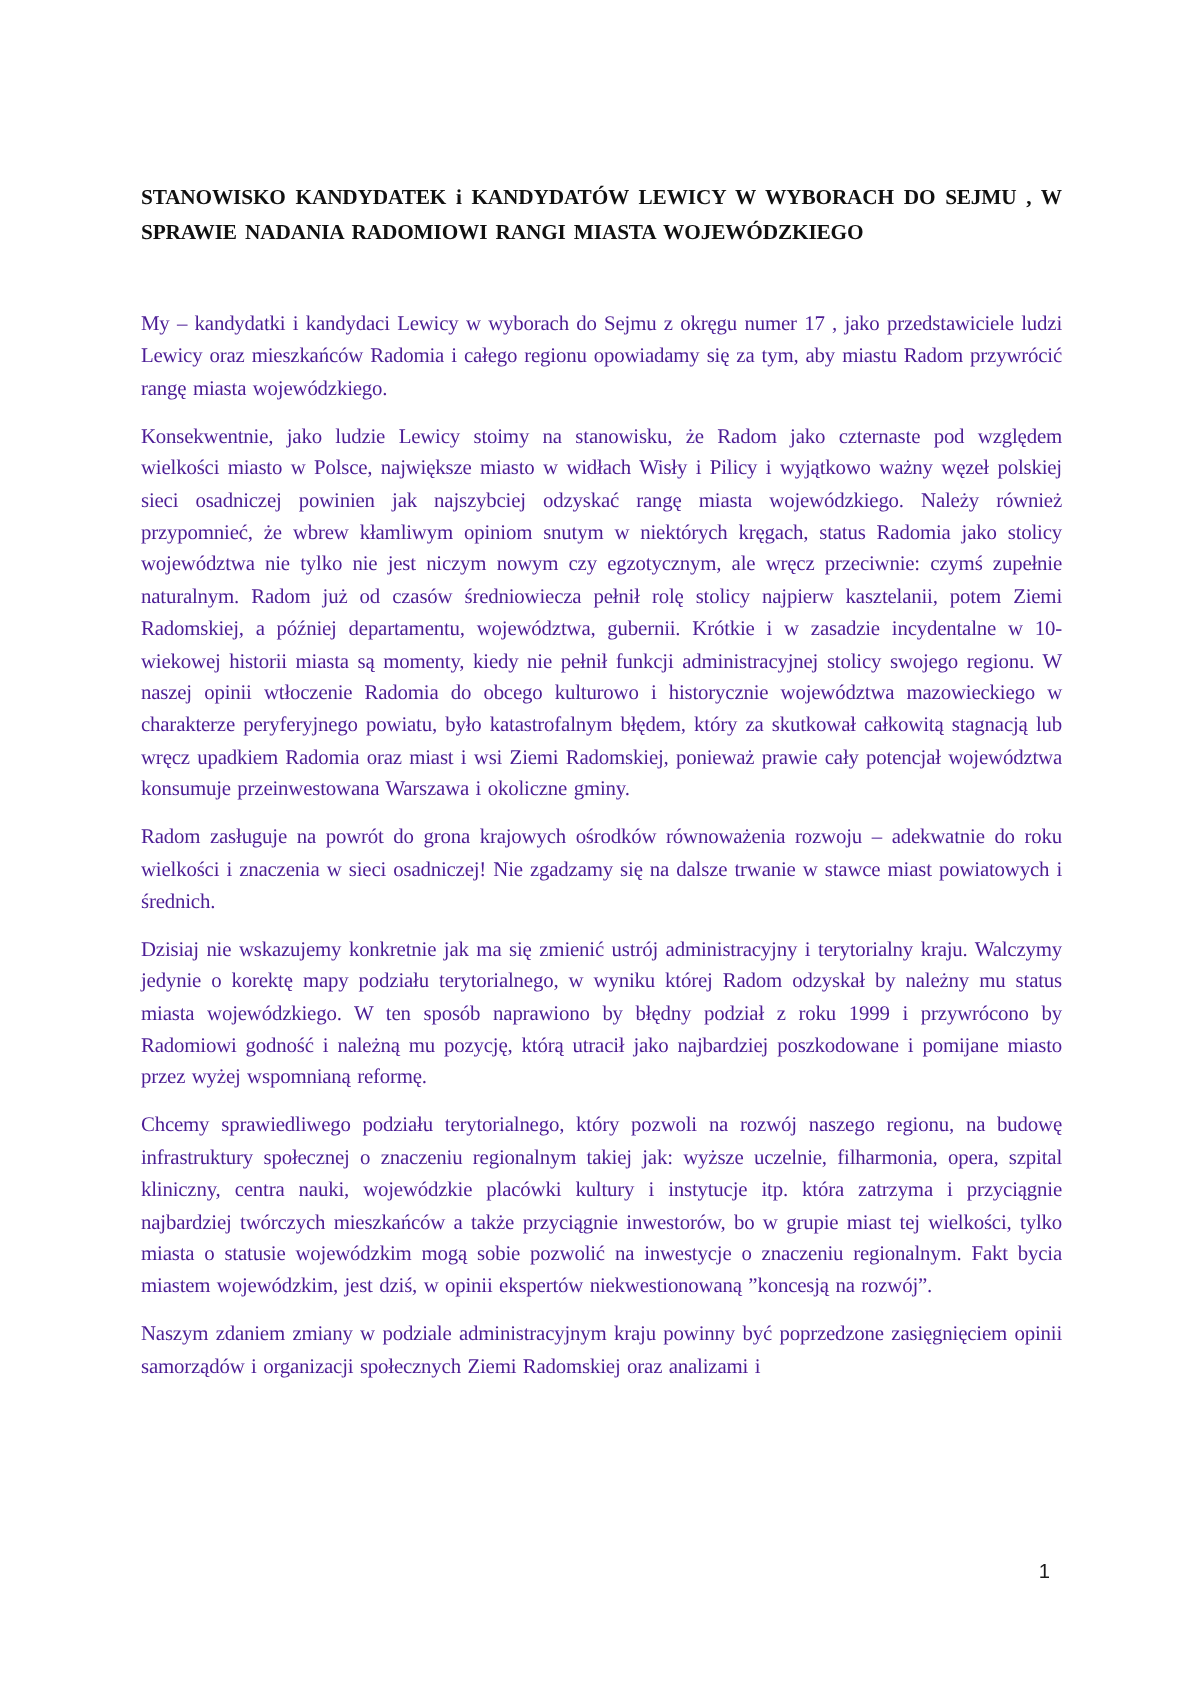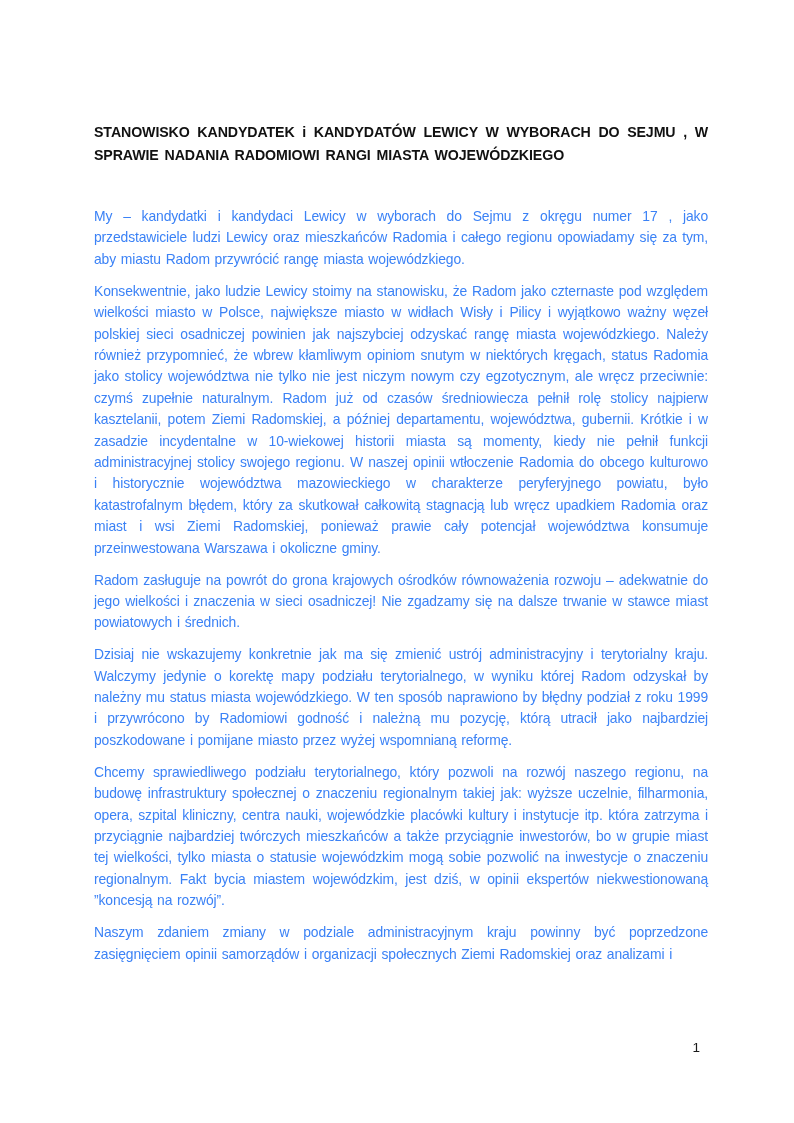--- a/index.html
+++ b/index.html
@@ -14,39 +14,40 @@
     background: #ffffff;
     overflow: hidden;
     font-family: "Liberation Sans", "DejaVu Sans", sans-serif;
     color: #1a1a1a;
   }
   .content {
     position: absolute;
     left: 94px;
     right: 86px;
     top: 121px;
+    font-family: Liberation Serif, serif;
   }
   .title {
     font-size: 14.2px;
     font-weight: 700;
     line-height: 23px;
     text-align: justify;
     letter-spacing: -0.1px;
     word-spacing: 2px;
     margin: 0 0 39px 0;
     color: #111111;
   }
   .para {
     font-size: 13.9px;
     line-height: 21.4px;
     text-align: justify;
     letter-spacing: -0.12px;
     word-spacing: 1px;
     margin: 0 0 10.5px 0;
-    color: #3b82f6;
+    color: #4c1d95;
   }
   .para:last-of-type {
     margin-bottom: 16px;
   }
   .page-number {
     position: absolute;
     top: 1040px;
     right: 94px;
     font-size: 13.5px;
     line-height: 16px;
@@ -59,21 +60,21 @@
 
 <div class="page">
   <div class="content">
     <h1 class="title">STANOWISKO KANDYDATEK i KANDYDATÓW LEWICY W WYBORACH DO SEJMU , W SPRAWIE NADANIA RADOMIOWI RANGI MIASTA WOJEWÓDZKIEGO</h1>
 
     <p class="para">My – kandydatki i kandydaci Lewicy w wyborach do Sejmu z okręgu numer 17 , jako przedstawiciele ludzi Lewicy oraz mieszkańców Radomia i całego regionu opowiadamy się za tym, aby miastu Radom przywrócić rangę miasta wojewódzkiego.</p>
 
 
     <p class="para">Konsekwentnie, jako ludzie Lewicy stoimy na stanowisku, że Radom jako czternaste pod względem wielkości miasto w Polsce, największe miasto w widłach Wisły i Pilicy i wyjątkowo ważny węzeł polskiej sieci osadniczej powinien jak najszybciej odzyskać rangę miasta wojewódzkiego. Należy również przypomnieć, że wbrew kłamliwym opiniom snutym w niektórych kręgach, status Radomia jako stolicy województwa nie tylko nie jest niczym nowym czy egzotycznym, ale wręcz przeciwnie: czymś zupełnie naturalnym. Radom już od czasów średniowiecza pełnił rolę stolicy najpierw kasztelanii, potem Ziemi Radomskiej, a później departamentu, województwa, gubernii. Krótkie i w zasadzie incydentalne w 10-wiekowej historii miasta są momenty, kiedy nie pełnił funkcji administracyjnej stolicy swojego regionu. W naszej opinii wtłoczenie Radomia do obcego kulturowo i historycznie województwa mazowieckiego w charakterze peryferyjnego powiatu, było katastrofalnym błędem, który za skutkował całkowitą stagnacją lub wręcz upadkiem Radomia oraz miast i wsi Ziemi Radomskiej, ponieważ prawie cały potencjał województwa konsumuje przeinwestowana Warszawa i okoliczne gminy.</p>
 
-    <p class="para">Radom zasługuje na powrót do grona krajowych ośrodków równoważenia rozwoju – adekwatnie do jego wielkości i znaczenia w sieci osadniczej! Nie zgadzamy się na dalsze trwanie w stawce miast powiatowych i średnich.</p>
+    <p class="para">Radom zasługuje na powrót do grona krajowych ośrodków równoważenia rozwoju – adekwatnie do roku wielkości i znaczenia w sieci osadniczej! Nie zgadzamy się na dalsze trwanie w stawce miast powiatowych i średnich.</p>
 
     <p class="para">Dzisiaj nie wskazujemy konkretnie jak ma się zmienić ustrój administracyjny i terytorialny kraju. Walczymy jedynie o korektę mapy podziału terytorialnego, w wyniku której Radom odzyskał by należny mu status miasta wojewódzkiego. W ten sposób naprawiono by błędny podział z roku 1999 i przywrócono by Radomiowi godność i należną mu pozycję, którą utracił jako najbardziej poszkodowane i pomijane miasto przez wyżej wspomnianą reformę.</p>
 
 
     <p class="para">Chcemy sprawiedliwego podziału terytorialnego, który pozwoli na rozwój naszego regionu, na budowę infrastruktury społecznej o znaczeniu regionalnym takiej jak: wyższe uczelnie, filharmonia, opera, szpital kliniczny, centra nauki, wojewódzkie placówki kultury i instytucje itp. która zatrzyma i przyciągnie najbardziej twórczych mieszkańców a także przyciągnie inwestorów, bo w grupie miast tej wielkości, tylko miasta o statusie wojewódzkim mogą sobie pozwolić na inwestycje o znaczeniu regionalnym. Fakt bycia miastem wojewódzkim, jest dziś, w opinii ekspertów niekwestionowaną ”koncesją na rozwój”.</p>
 
     <p class="para">Naszym zdaniem zmiany w podziale administracyjnym kraju powinny być poprzedzone zasięgnięciem opinii samorządów i organizacji społecznych Ziemi Radomskiej oraz analizami i</p>
   </div>
 
   <div class="page-number">1</div>

